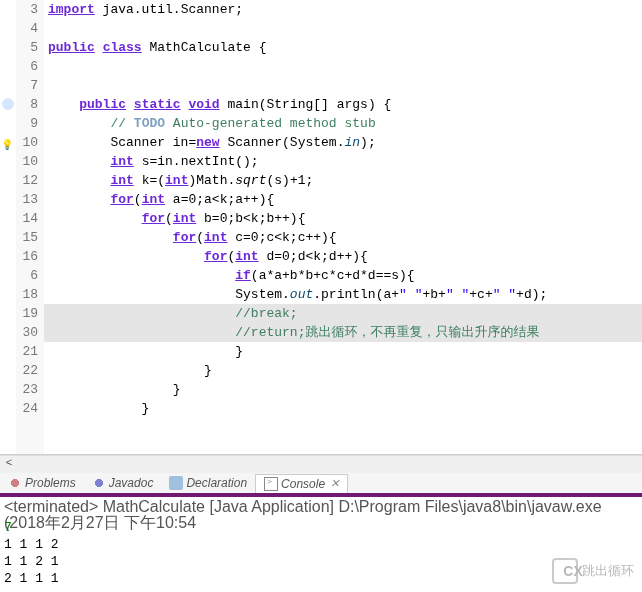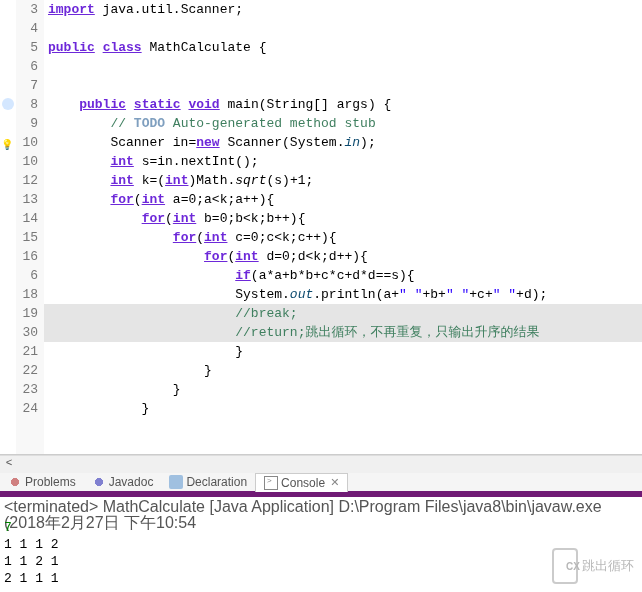--- a/index.html
+++ b/index.html
@@ -14,35 +14,35 @@
 .code { flex:1; overflow:hidden; white-space:pre; }
 .code .cl { height:19px; line-height:19px; padding-left:4px; }
 .hl { background:#e5e5e5; }
 .kw { color:#6d28d9; font-weight:bold;text-decoration:underline; }
 .cm { color:#3f7f5f; }
 .cm-tag { color:#7f9fbf; font-weight:bold; }
 .str { color:#2a00ff; }
 .fld { color:#0c4a6e; font-style:italic; }
 .hscroll { height:18px; background:#f0f0f0; border-top:1px solid #ddd; display:flex; align-items:center; }
 .hscroll-btn { width:18px; height:16px; text-align:center; color:#555; font-size:11px; }
-.tabs { display:flex; align-items:center; height:24px; border-bottom:6px solid #701a75; background:#f5f5f5; font-family:"Segoe UI",Tahoma,sans-serif; font-size:12px; }
+.tabs { display:flex; align-items:center; height:24px; border-bottom:4px solid #701a75; background:#f5f5f5; font-family:"Segoe UI",Tahoma,sans-serif; font-size:12px;font-style:italic; }
 .tab { padding:2px 8px; display:flex; align-items:center; gap:3px; color:#555; cursor:pointer; }
 .tab.active { background:#fff; border-top:1px solid #ccc; border-left:1px solid #ccc; border-right:1px solid #ccc; }
 .tab-ico { width:14px; height:14px; display:inline-block; }
 .ico-problems { background:radial-gradient(circle,#d08080 40%,transparent 42%); }
 .ico-javadoc { background:radial-gradient(circle,#8080d0 40%,transparent 42%); }
 .ico-decl { background:linear-gradient(#a0c0e0,#a0c0e0); border-radius:2px; }
 .ico-console { background:#fff; border:1px solid #888; position:relative; }
 .ico-console::after { content:">"; position:absolute; font-size:8px; left:2px; top:-1px; color:#888; }
 .tab-close { font-family:sans-serif; color:#888; font-size:11px; margin-left:2px; }
 .console-status { font-family:"Segoe UI",Tahoma,sans-serif; font-size:16px; color:#555; padding:2px 4px; height:20px; line-height:16px; }
 .console-out { font-family:"Consolas","Courier New",monospace; font-size:13px; padding:2px 4px; line-height:17px; }
 .cin { color:#008000; }
 .watermark { position:absolute; right:8px; bottom:8px; font-family:sans-serif; font-size:13px; color:#888; opacity:.6; display:flex; align-items:center; gap:4px; }
-.watermark .wlogo { width:26px; height:36px; border:2px solid #aaa; border-radius:4px; display:flex; align-items:center; justify-content:center; font-weight:bold; font-size:10px;padding-left:16px; }
+.watermark .wlogo { width:26px; height:26px; border:2px solid #aaa; border-radius:4px; display:flex; align-items:center; justify-content:center; font-weight:bold; font-size:14px;padding-left:16px; }
 </style>
 </head>
 <body>
 
 <div class="editor-wrap">
   <div class="markers" id="markers">
       <div class="mk"></div>
       <div class="mk"></div>
       <div class="mk"></div>
       <div class="mk"></div>

